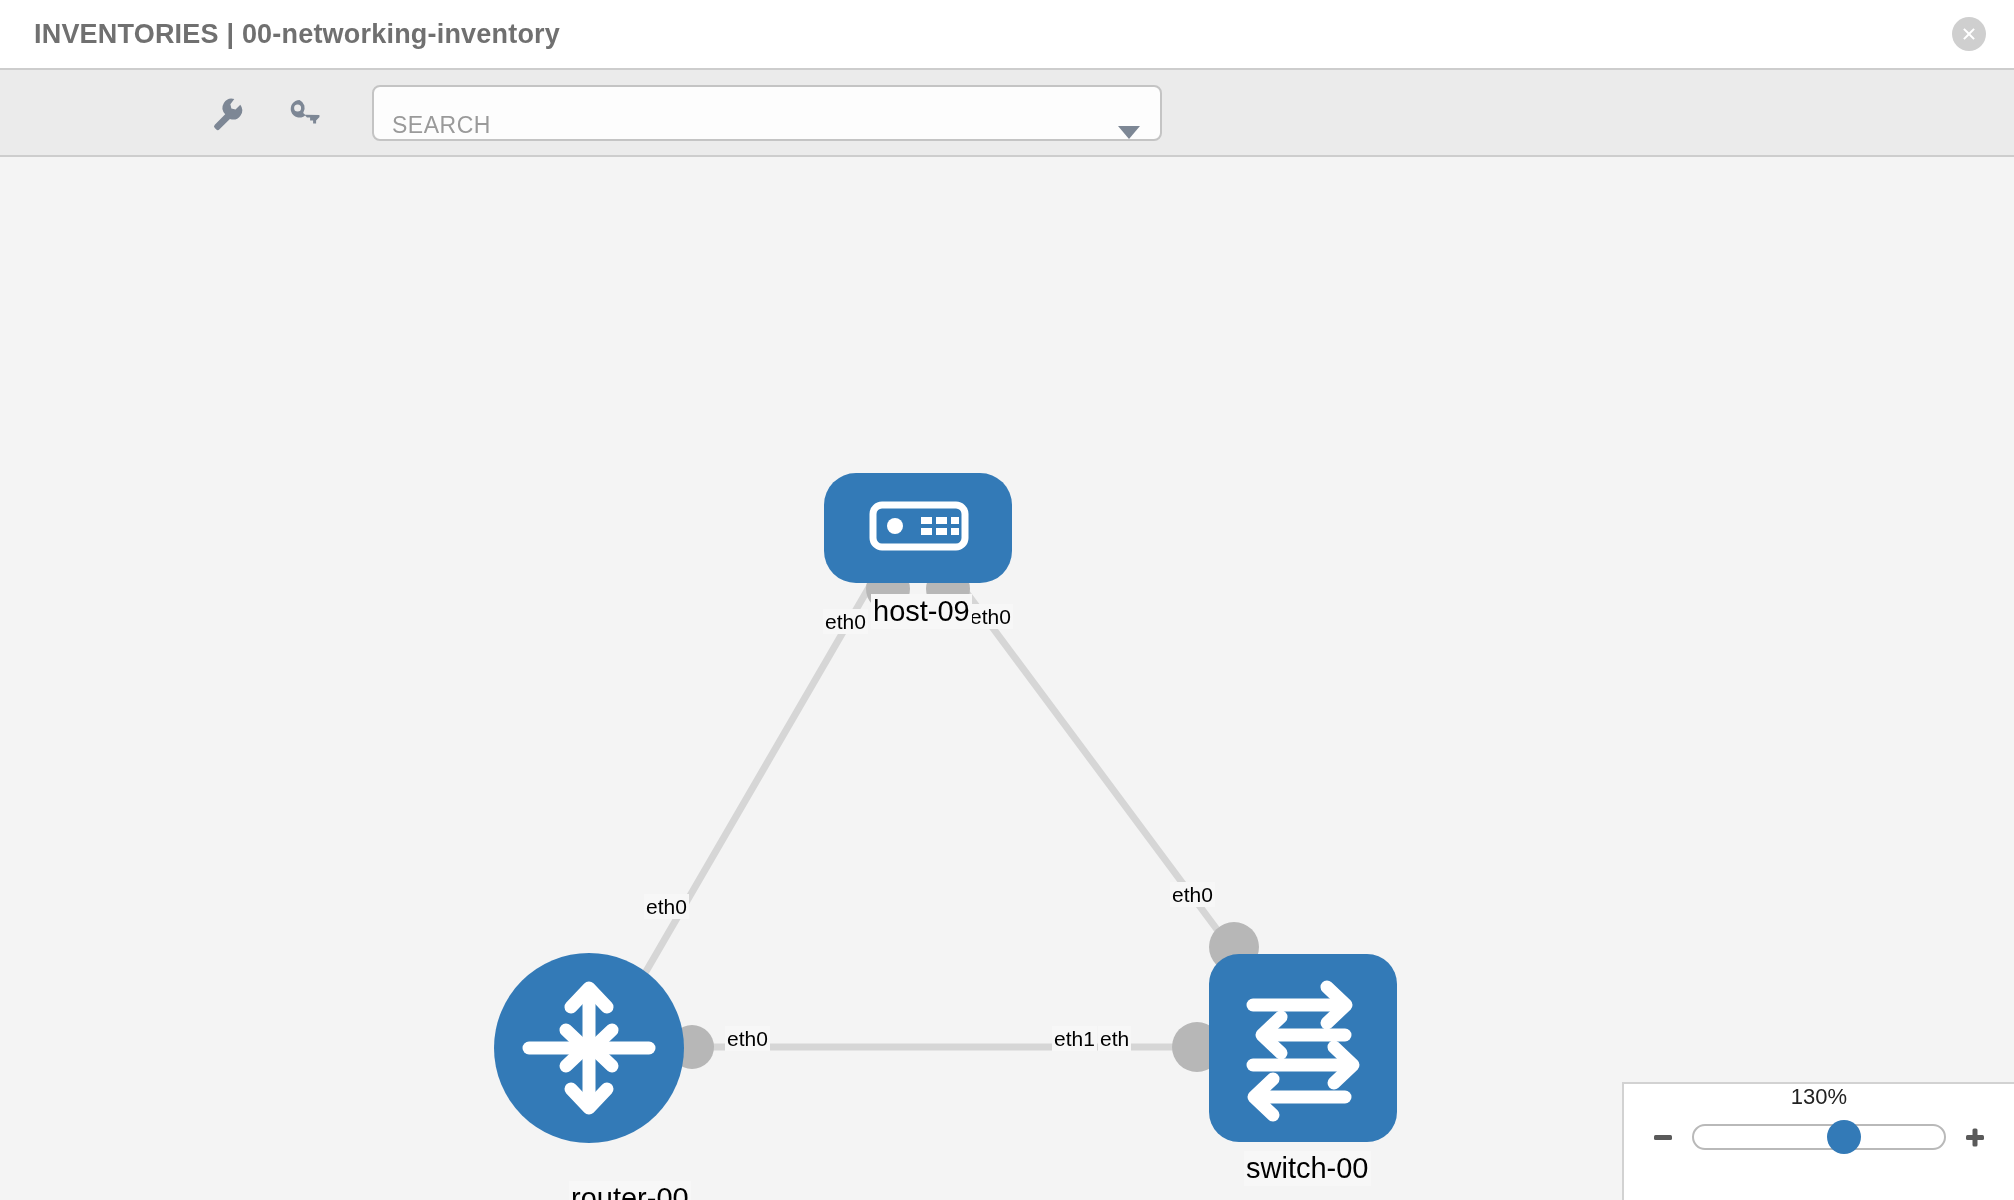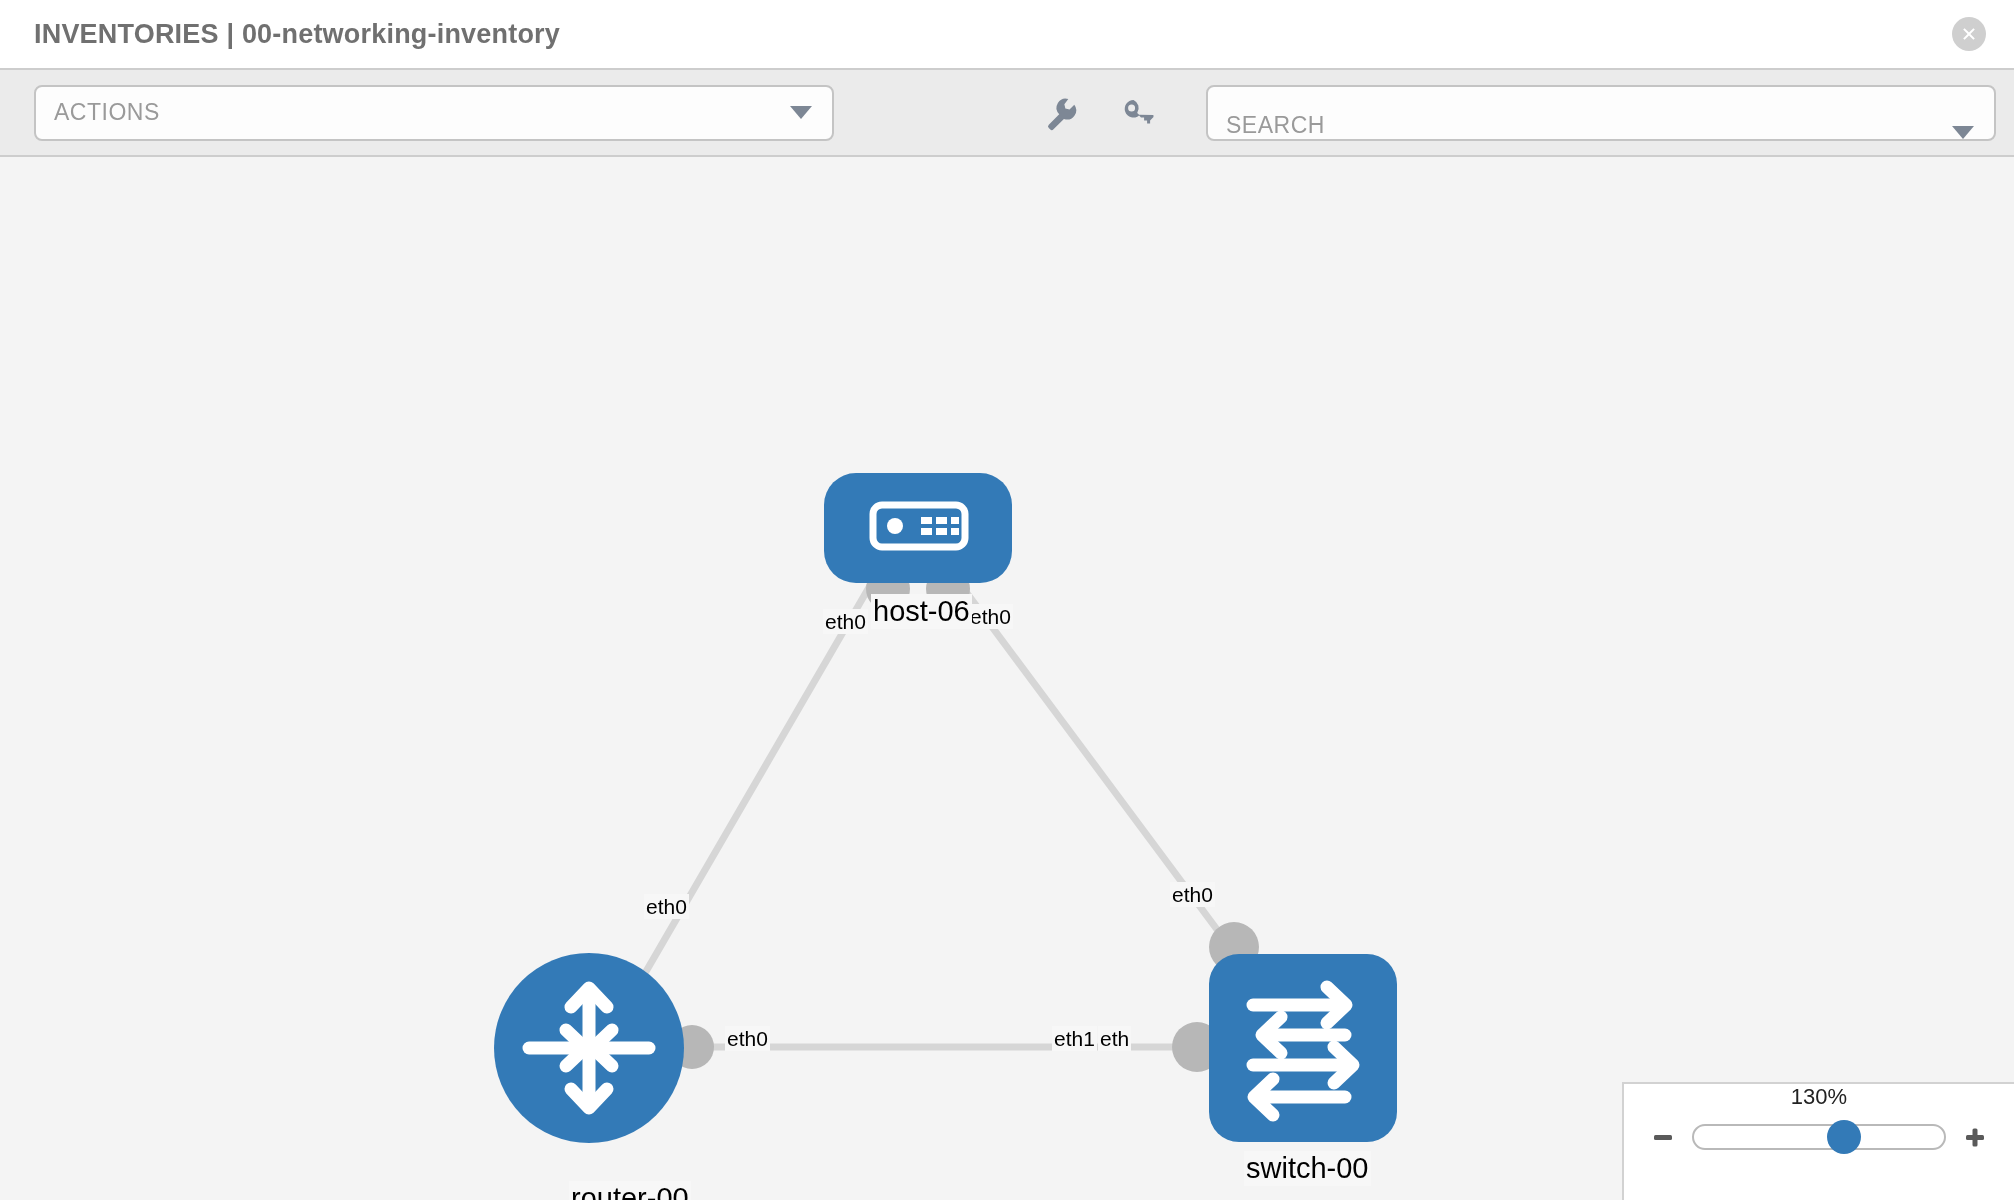--- a/index.html
+++ b/index.html
@@ -163,24 +163,20 @@
     <div class="page-title">INVENTORIES | 00-networking-inventory</div>
     <div class="close-btn">
       <svg width="20" height="20" viewBox="0 0 20 20" aria-hidden="true">
         <path d="M5.6 4.2 L10 8.6 L14.4 4.2 L15.8 5.6 L11.4 10 L15.8 14.4 L14.4 15.8 L10 11.4 L5.6 15.8 L4.2 14.4 L8.6 10 L4.2 5.6 Z" fill="#ffffff"></path>
       </svg>
     </div>
   </div>
 
   <div class="toolbar">
 
-    <div class="actions-select">
-      <span class="label">ACTIONS</span>
-      <span class="caret"></span>
-    </div>
 
     <div class="tool-icons">
       <div class="tool-icon">
         <svg width="38" height="38" viewBox="0 0 38 38" aria-hidden="true">
           <path d="M27.6 4.4 a10 10 0 0 0 -9.9 16.6 L6.4 32.3 a2.6 2.6 0 0 0 0 3.7 l1.4 1.4 a2.6 2.6 0 0 0 3.7 0 L22.8 26.1 a10 10 0 0 0 11.3 -15.5 l-5.2 5.2 -4.5 -1.1 -1.1 -4.5 z" fill="#7d8795" transform="scale(0.92) translate(1,1)"></path>
         </svg>
       </div>
       <div class="tool-icon">
         <svg width="38" height="38" viewBox="0 0 38 38" aria-hidden="true">
           <g fill="#7d8795">
@@ -271,21 +267,21 @@
     </svg>
 
     <div class="lbl lbl-port" style="left:823px; top:452px;">eth0</div>
     <div class="lbl lbl-port" style="left:968px; top:447px;">eth0</div>
     <div class="lbl lbl-port" style="left:644px; top:737px;">eth0</div>
     <div class="lbl lbl-port" style="left:1170px; top:725px;">eth0</div>
     <div class="lbl lbl-port" style="left:725px; top:869px;">eth0</div>
     <div class="lbl lbl-port" style="left:1098px; top:869px;">eth</div>
     <div class="lbl lbl-port" style="left:1052px; top:869px;">eth1</div>
 
-    <div class="lbl lbl-node" style="left:871px; top:437px;">host-06</div>
+    <div class="lbl lbl-node" style="left:871px; top:437px;">host-09</div>
     <div class="lbl lbl-node" style="left:529px; top:1024px;margin-left:40px;">router-00</div>
     <div class="lbl lbl-node" style="left:1244px; top:994px;">switch-00</div>
   </div>
 
   <div class="zoom-panel">
     <div class="zoom-level">130%</div>
     <div class="zoom-row">
       <div class="zoom-btn">
         <svg width="26" height="26" viewBox="0 0 26 26" aria-hidden="true">
           <rect x="4" y="11" width="18" height="5" rx="1.5" fill="#5a5a5a"></rect>

